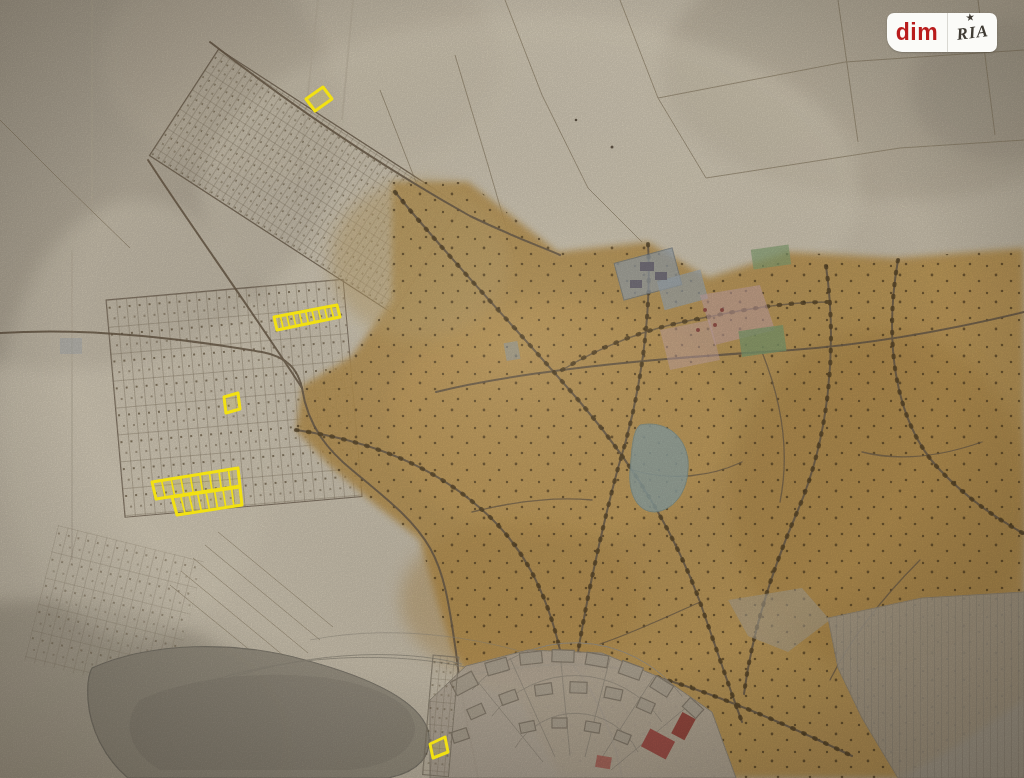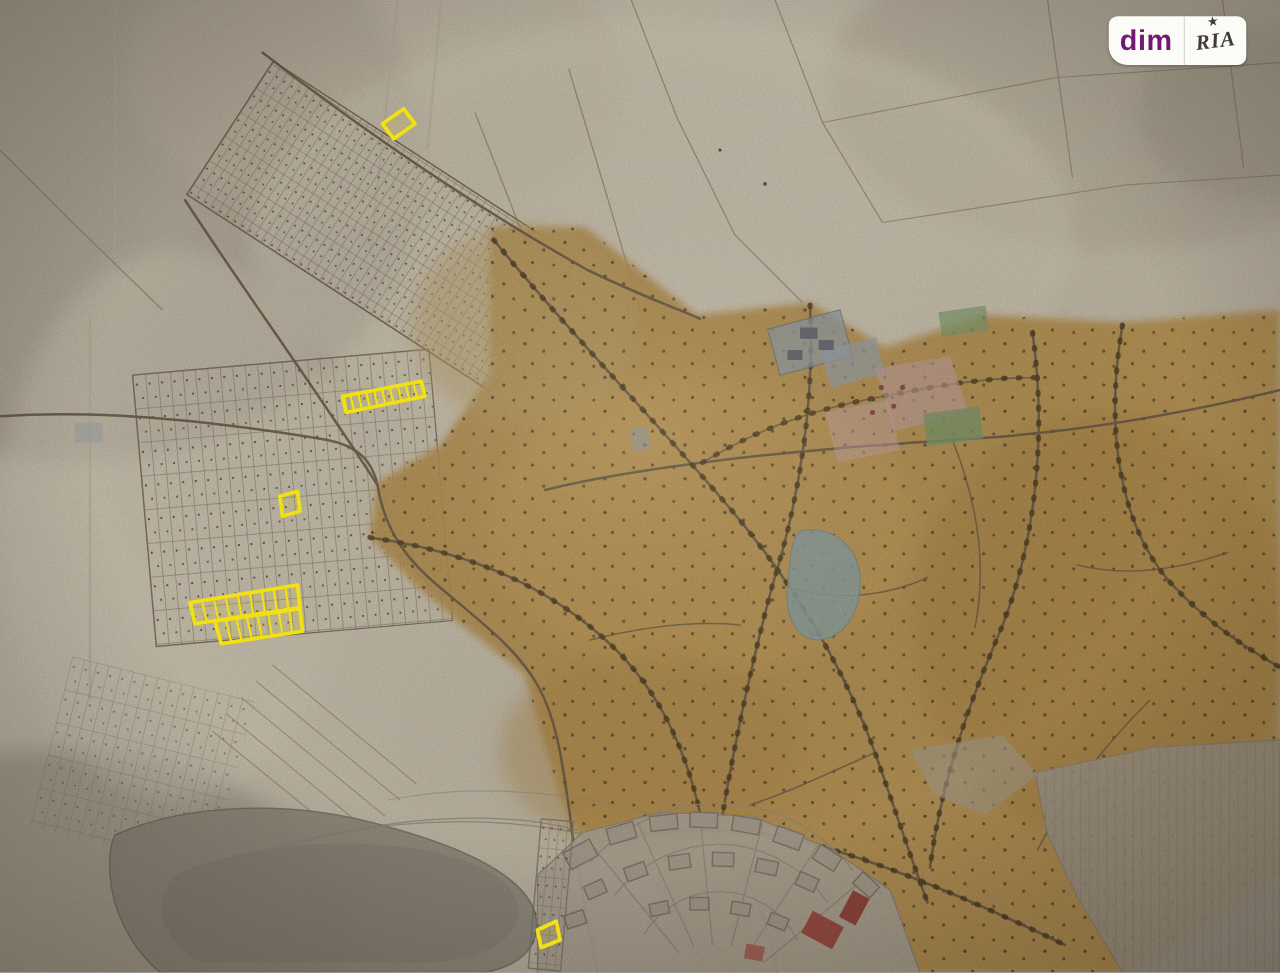--- a/index.html
+++ b/index.html
@@ -16,21 +16,21 @@
   #highlights-layer line{stroke-width:1.7;}
   
   .watermark{
     position:absolute;top:13px;right:27px;height:39px;
     display:flex;align-items:stretch;
     background:#fbfbf8;border-radius:7px 7px 7px 15px;
     box-shadow:0 1px 2px rgba(0,0,0,.18);
   }
   .wm-left{
     display:flex;align-items:center;justify-content:center;
-    width:60px;color:#701a75;font-size:23px;font-weight:600;
+    width:60px;color:#b91c1c;font-size:23px;font-weight:600;
     letter-spacing:.5px;border-right:1px solid #d9d8d2;
     font-family:"Liberation Sans",sans-serif;
   }
   .wm-right{
     position:relative;display:flex;align-items:center;justify-content:center;
     width:49px;color:#403c35;
     font-family:"Liberation Serif",serif;font-weight:bold;font-style:italic;
     font-size:17px;letter-spacing:1px;transform:rotate(-7deg);
   }
   .wm-star{

